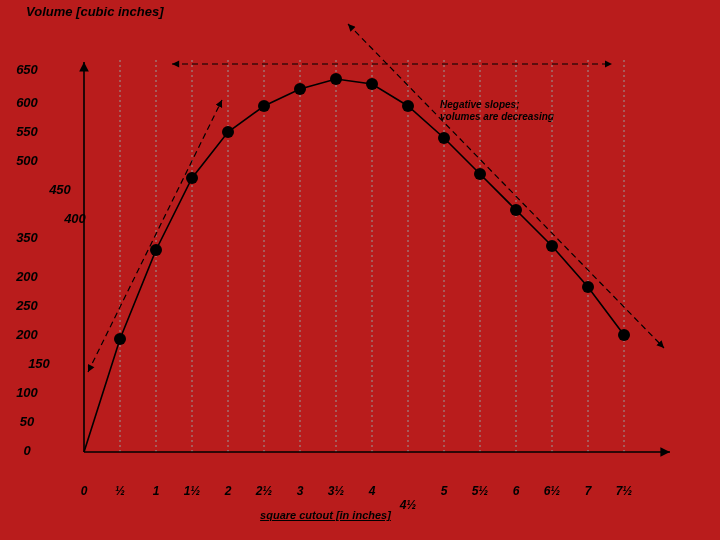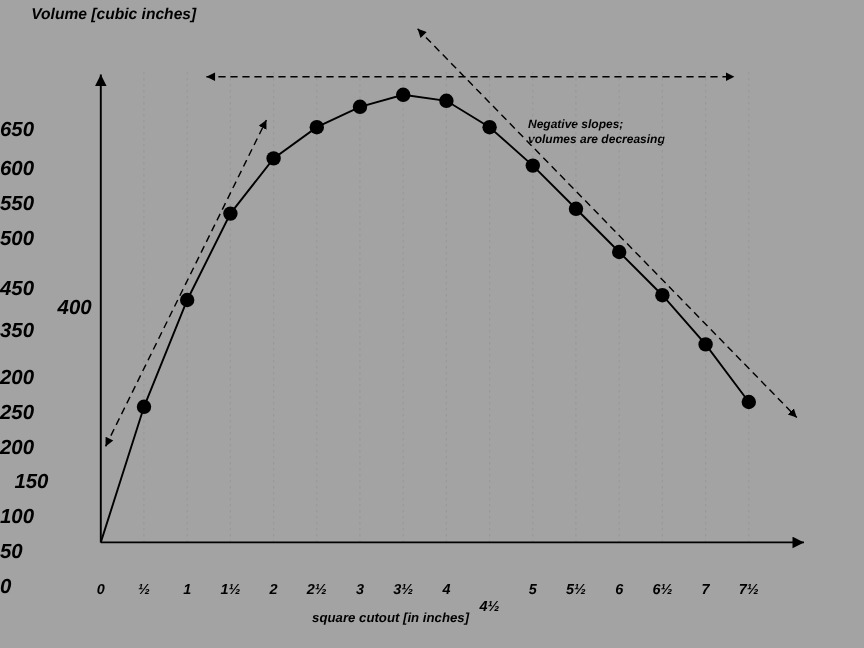--- a/index.html
+++ b/index.html
@@ -4,21 +4,21 @@
 <style>
   html, body {
     margin: 0;
     padding: 0;
     background: #ffffff;
   }
   #stage {
     position: relative;
     width: 720px;
     height: 540px;
-    background: #a3a3a3;
+    background: #b91c1c;
     font-family: "Liberation Sans", sans-serif;
     overflow: hidden;
   }
   .ylabel-title {
     position: absolute;
     left: 26px;
     top: 4px;
     font-size: 13px;
     font-style: italic;
     font-weight: bold;
@@ -28,30 +28,30 @@
   .xlabel-title {
     position: absolute;
     left: 0;
     top: 509px;
     width: 651px;
     text-align: center;
     font-size: 11px;
     font-style: italic;
     font-weight: bold;
     color: #000;
+    text-decoration: underline;
   }
   .ytick {
     position: absolute;
     width: 54px;
-    text-align: left;
-    font-size: 17px;
+    text-align: center;
+    font-size: 13px;
     font-weight: bold;
     font-style: italic;
     color: #000;
-    margin-top: 36px;
   }
   .xtick {
     position: absolute;
     width: 40px;
     text-align: center;
     font-size: 12px;
     font-weight: bold;
     font-style: italic;
     color: #000;
   }
@@ -81,21 +81,21 @@
 
   <div class="ytick" style="left:0px; top:443px;">0</div>
   <div class="ytick" style="left:0px; top:414px;">50</div>
   <div class="ytick" style="left:0px; top:385px;font-style:italic;">100</div>
   <div class="ytick" style="left:12px; top:356px;">150</div>
   <div class="ytick" style="left:0px; top:327px;">200</div>
   <div class="ytick" style="left:0px; top:298px;">250</div>
   <div class="ytick" style="left:0px; top:269px;">200</div>
   <div class="ytick" style="left:0px; top:230px;">350</div>
   <div class="ytick" style="left:0px; top:211px;padding-left:48px;">400</div>
-  <div class="ytick" style="left:0px; top:195px;">450</div>
+  <div class="ytick" style="left:0px; top:182px;padding-left:33px;">450</div>
   <div class="ytick" style="left:0px; top:153px;">500</div>
   <div class="ytick" style="left:0px; top:124px;">550</div>
   <div class="ytick" style="left:0px; top:95px;">600</div>
   <div class="ytick" style="left:0px; top:62px;">650</div>
 
   <div class="xtick" style="left:64px;  top:484px;">0</div>
   <div class="xtick" style="left:100px; top:484px;">½</div>
   <div class="xtick" style="left:136px; top:484px;">1</div>
   <div class="xtick" style="left:172px; top:484px;text-align:center;">1½</div>
   <div class="xtick" style="left:208px; top:484px;">2</div>

